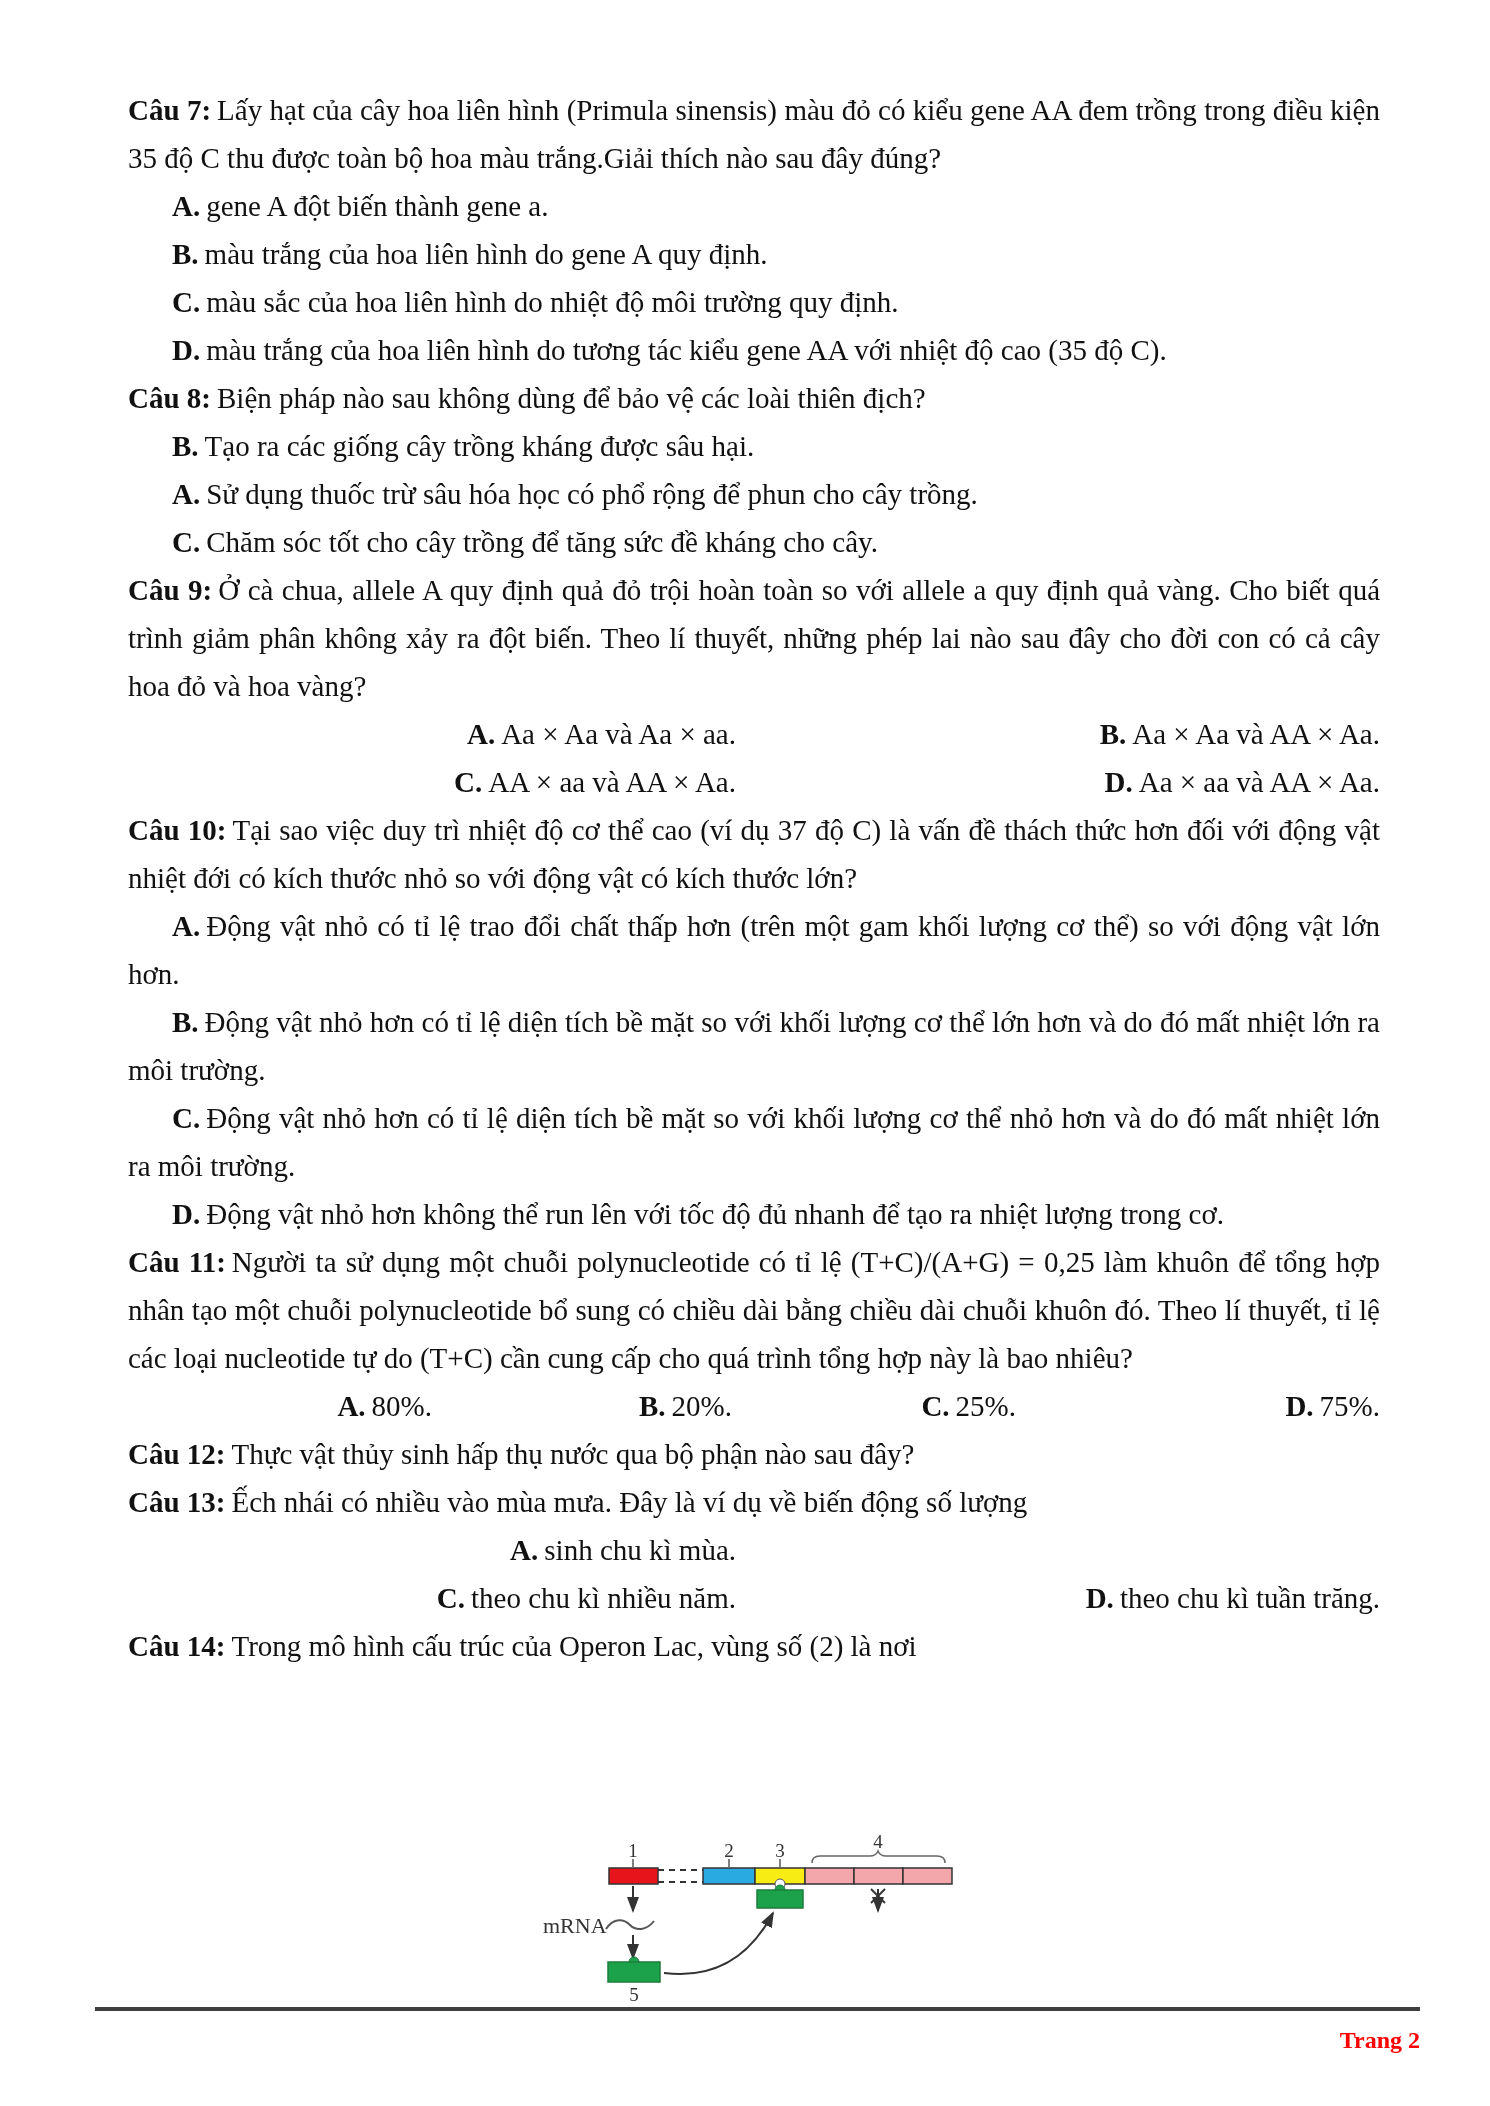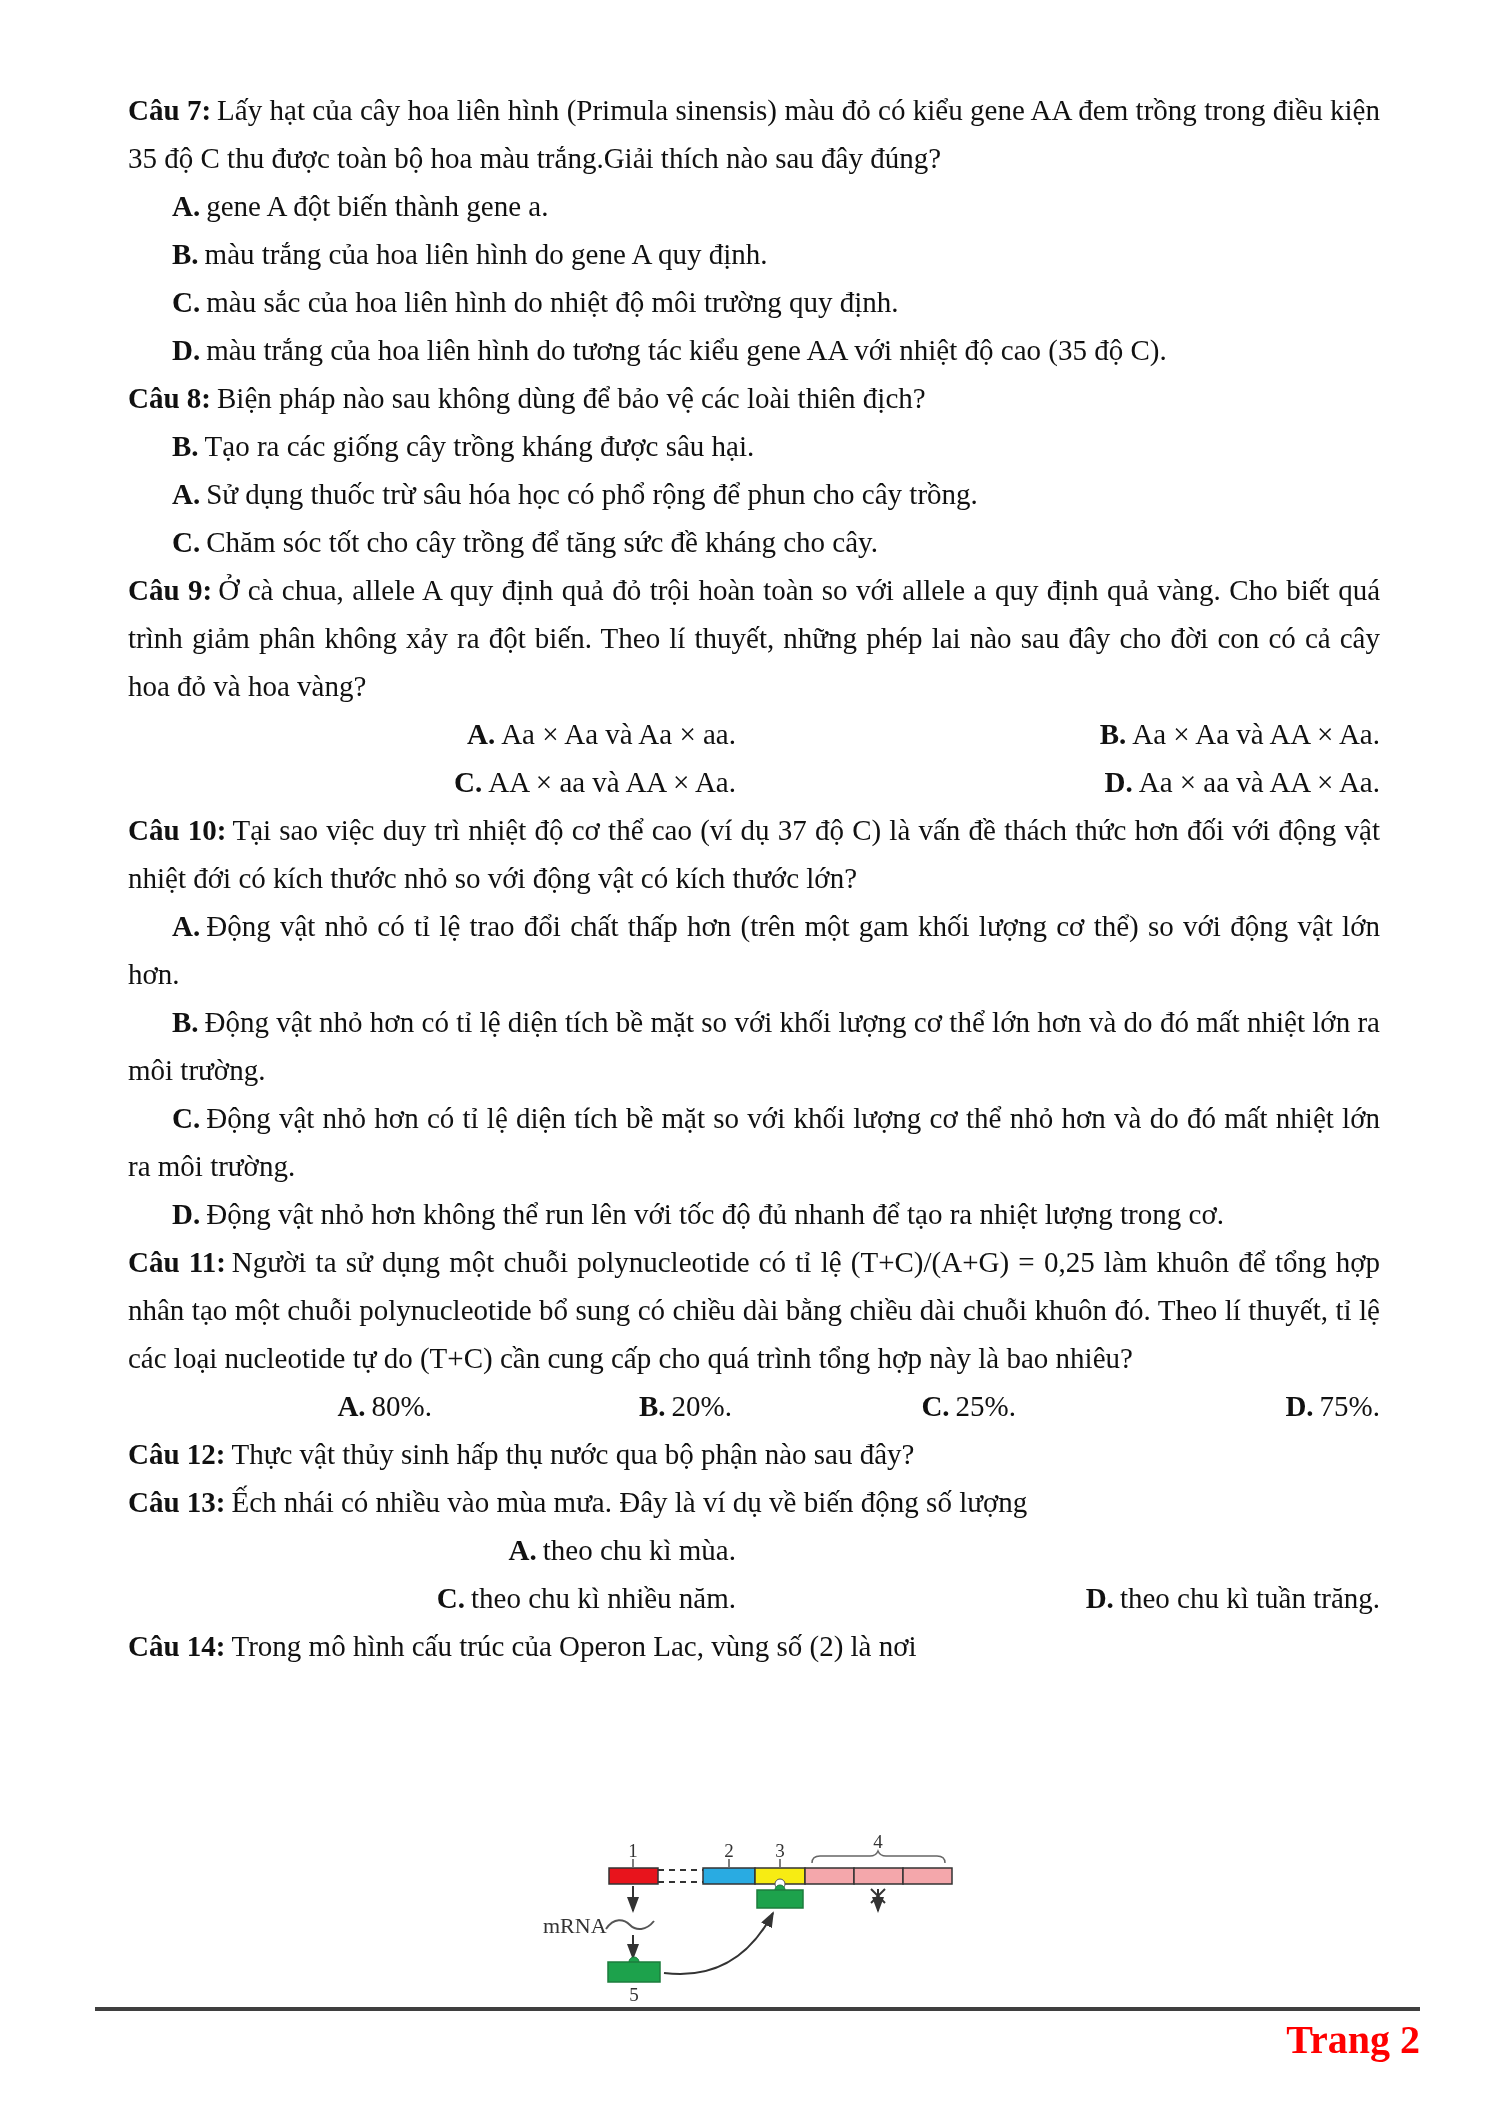--- a/index.html
+++ b/index.html
@@ -26,21 +26,21 @@
   .qlabel{font-weight:bold;margin-right:6px;}
   .olabel{font-weight:bold;margin-right:6px;}
   .opt{text-indent:44px;text-align:justify;}
   .row2{display:grid;grid-template-columns:608px 1fr;}
   .row4{display:grid;grid-template-columns:304px 300px 284px 1fr;}
   .row2 .opt,.row4 .opt{text-align:right;}
   .operon{position:absolute;left:540px;top:1833px;}
   .rule{position:absolute;left:95px;top:2007px;width:1325px;height:4px;background:#3f3f3f;}
   .page-num{
     position:absolute;top:2018px;right:70px;
-    color:#ff0000;font-weight:bold;font-size:40px;line-height:44px;
+    color:#ff0000;font-weight:bold;font-size:24px;line-height:44px;
   }
 </style>
 </head>
 <body>
 
 <div class="page">
   <div class="content">
 
     <div>
       <p class="stem"><b class="qlabel">Câu 7:</b><span>Lấy hạt của cây hoa liên hình (Primula sinensis) màu đỏ có kiểu gene AA đem trồng trong điều kiện 35 độ C thu được toàn bộ hoa màu trắng.Giải thích nào sau đây đúng?</span></p>
@@ -87,21 +87,21 @@
       </div>
     </div>
 
     <div>
       <p class="stem"><b class="qlabel">Câu 12:</b><span>Thực vật thủy sinh hấp thụ nước qua bộ phận nào sau đây?</span></p>
     </div>
 
     <div>
       <p class="stem"><b class="qlabel">Câu 13:</b><span>Ếch nhái có nhiều vào mùa mưa. Đây là ví dụ về biến động số lượng</span></p>
       <div class="row2">
-        <p class="opt"><b class="olabel">A.</b><span>theo chu kì mùa.</span></p>
+        <p class="opt"><b class="olabel">A.</b><span>sinh chu kì mùa.</span></p>
       </div>
       <div class="row2">
         <p class="opt"><b class="olabel">C.</b><span>theo chu kì nhiều năm.</span></p>
         <p class="opt"><b class="olabel">D.</b><span>theo chu kì tuần trăng.</span></p>
       </div>
     </div>
 
     <div>
       <p class="stem"><b class="qlabel">Câu 14:</b><span>Trong mô hình cấu trúc của Operon Lac, vùng số (2) là nơi</span></p>
     </div>

